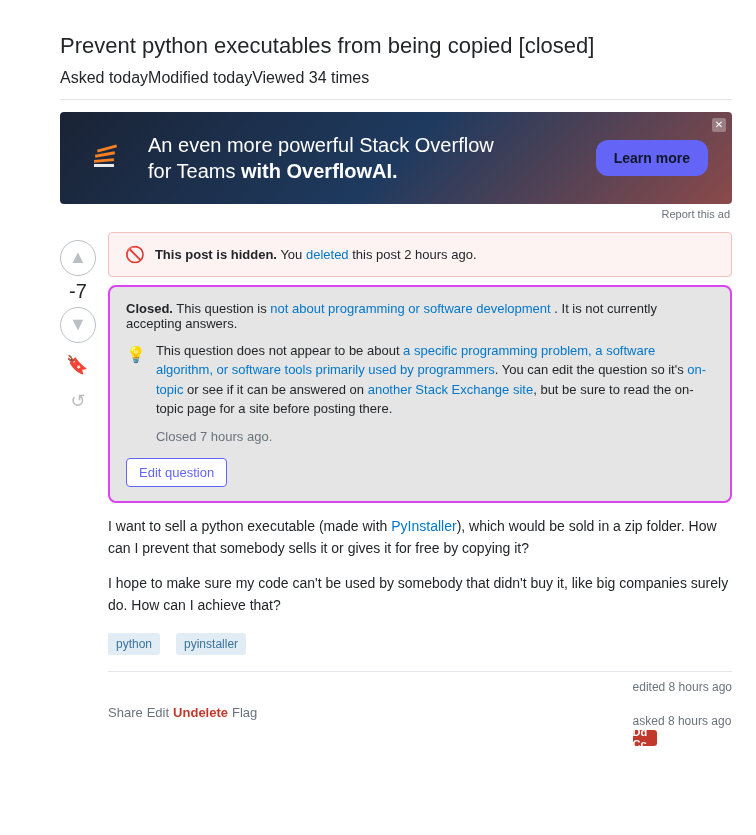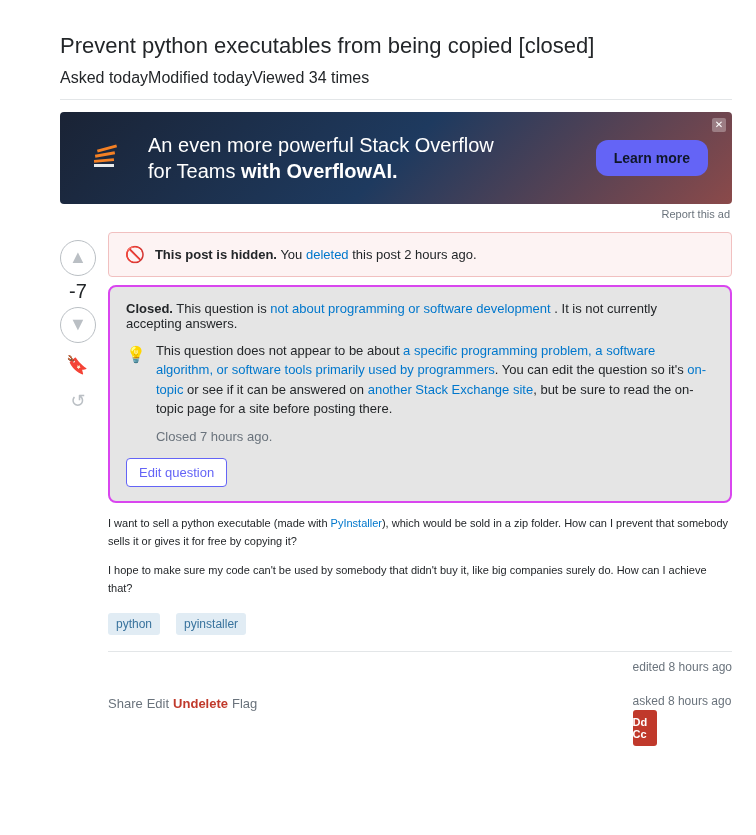--- a/index.html
+++ b/index.html
@@ -223,21 +223,21 @@
       border: 1px solid #6464f6;
       color: #6464f6;
       background: #fff;
       border-radius: 4px;
       padding: 6px 12px;
       font-size: 13px;
       cursor: pointer;
     }
 
     .post-text {
-      font-size: 11px;
+      font-size: 14px;
       line-height: 1.6;
       color: #232629;
       margin-bottom: 12px;
     }
 
     a { color: #0077cc; text-decoration: none; }
 
     .tags {
       display: flex;
       gap: 16px;
@@ -302,21 +302,21 @@
 
     .user-card {
       display: flex;
       align-items: center;
       gap: 6px;
       margin-top: 2px;
     }
 
     .user-avatar {
       width: 24px;
-      height: 36px;
+      height: 16px;
       background: #c0392b;
       border-radius: 3px;
       display: flex;
       align-items: center;
       justify-content: center;
       color: #fff;
       font-size: 11px;
       font-weight: 600;
     }
   </style>

